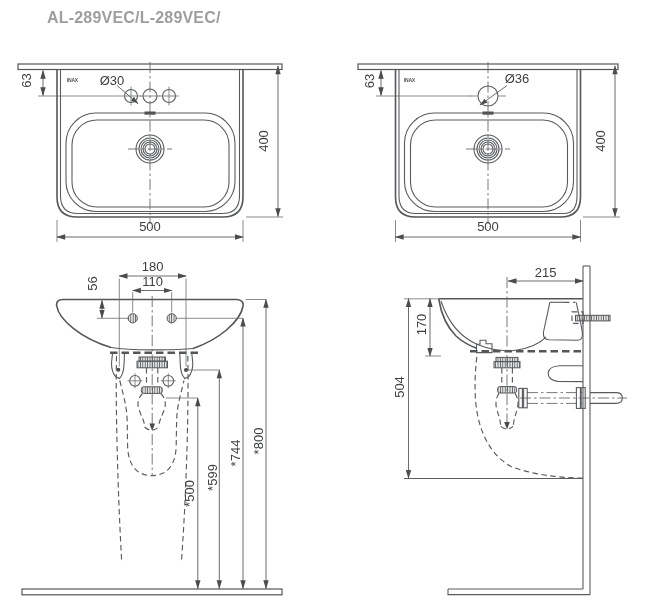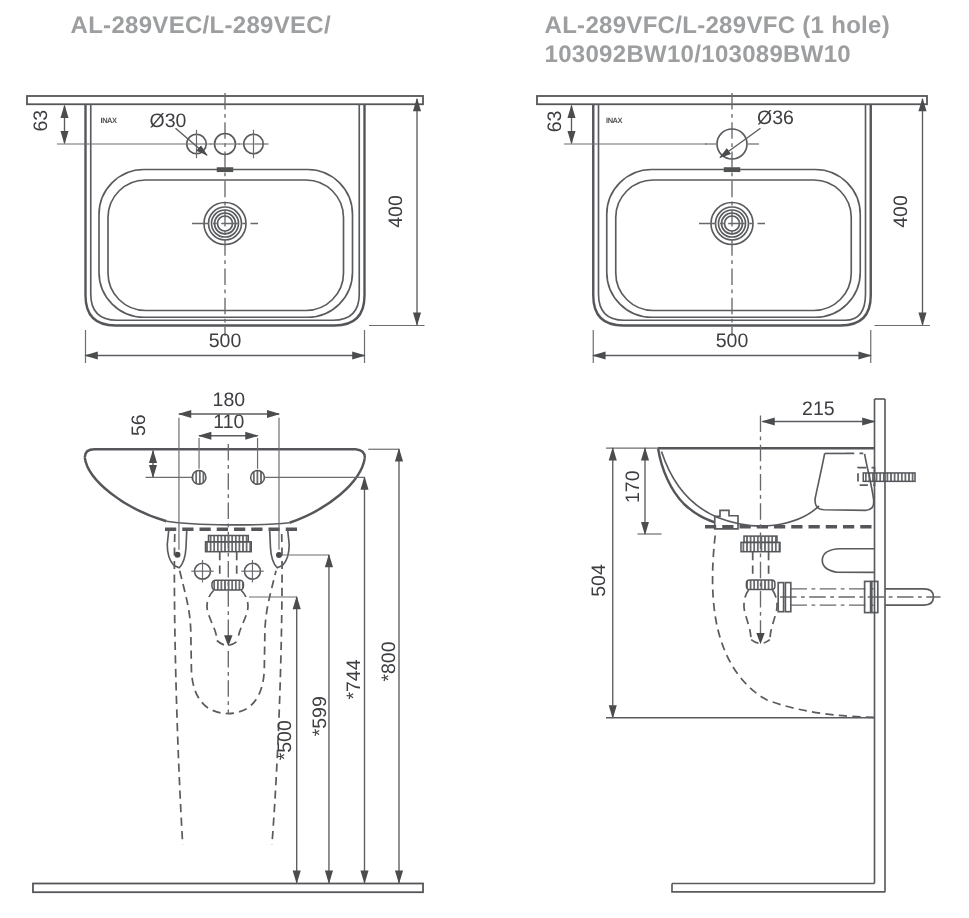--- a/index.html
+++ b/index.html
@@ -24,21 +24,20 @@
   .dim-t{font-family:"Liberation Sans",sans-serif;font-size:13px;fill:#3c3e41;}
   .logo-t{font-family:"Liberation Sans",sans-serif;font-size:5px;font-weight:bold;fill:#525456;letter-spacing:-.3px;}
 </style>
 </head>
 <body>
 
 <div id="stage">
 
   <div class="title" id="title-left"><span>AL-289VEC/L-289VEC/</span><br></div>
 
-  <div class="title" id="title-right"><span>AL-289VFC/L-289VFC (1 hole)</span><br><span>103092BW10/103089BW10</span></div>
 
   <svg width="646" height="612" viewBox="0 0 646 612">
     <defs>
       <marker id="as" markerUnits="userSpaceOnUse" markerWidth="9.5" markerHeight="7" refX="0.8" refY="3.5" orient="auto">
         <path d="M0,3.5 L9,0.8 L9,6.2 Z" fill="#4a4c4e"></path>
       </marker>
       <marker id="ae" markerUnits="userSpaceOnUse" markerWidth="9.5" markerHeight="7" refX="8.2" refY="3.5" orient="auto">
         <path d="M9,3.5 L0,0.8 L0,6.2 Z" fill="#4a4c4e"></path>
       </marker>
       <marker id="al" markerUnits="userSpaceOnUse" markerWidth="8.5" markerHeight="6" refX="7.4" refY="3" orient="auto">

